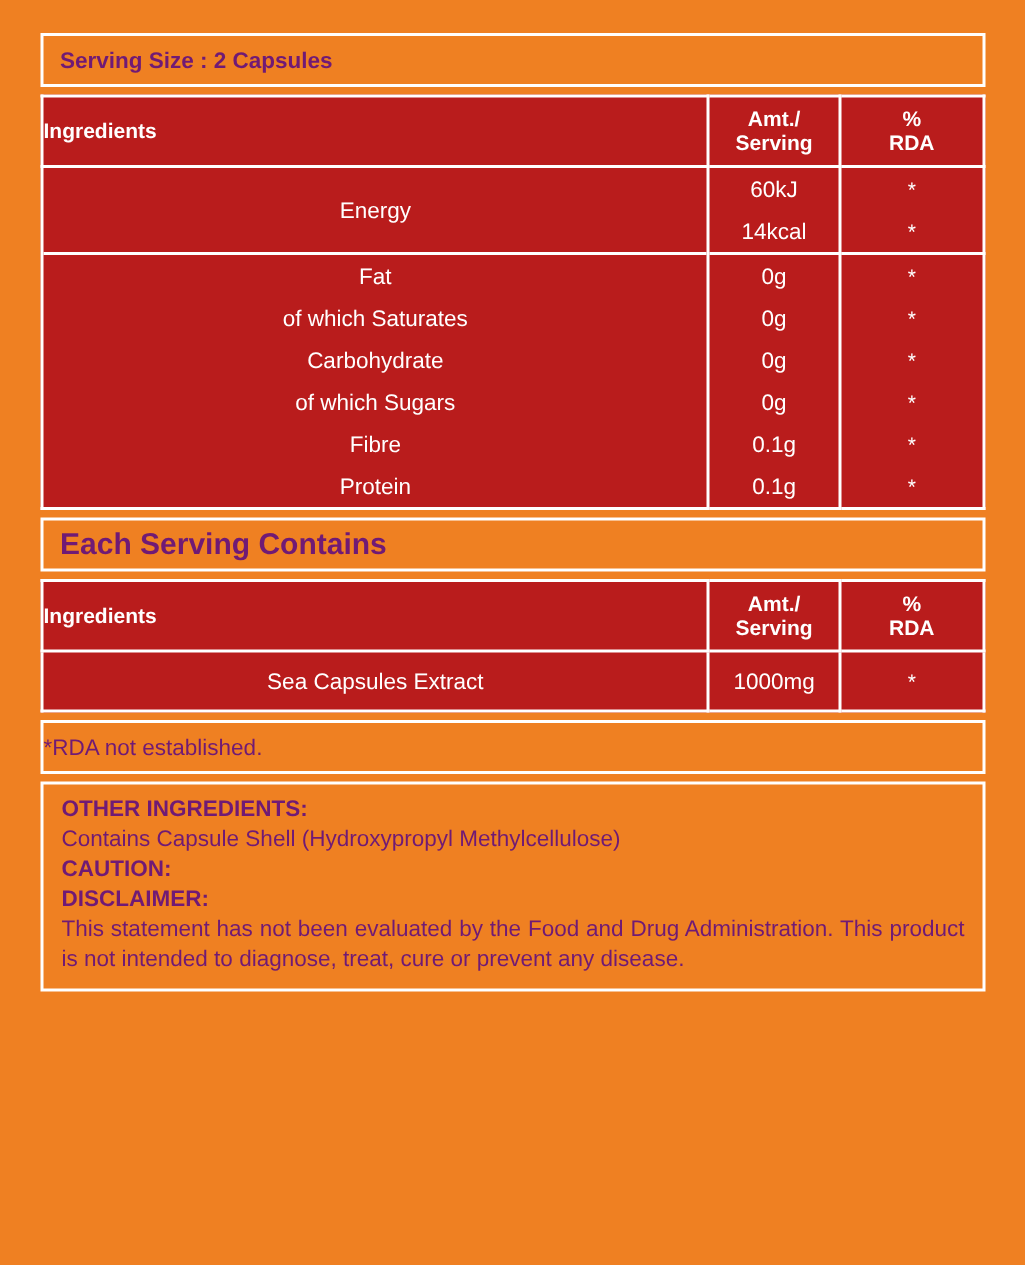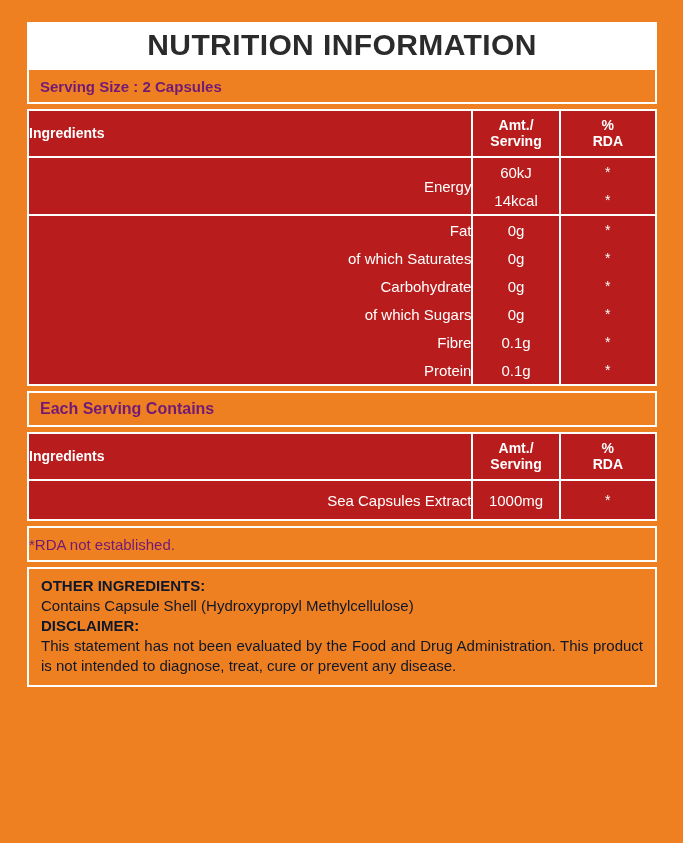--- a/index.html
+++ b/index.html
@@ -84,21 +84,21 @@
     line-height: 1.08;
   }
   th.hd-ing {
     text-align: left;
     padding-left: 11px;
     vertical-align: middle;
   }
   th.hd-c { text-align: center; border-radius: 16px; }
 
   td.ing {
-    text-align: right;
+    text-align: center;
     padding-left: 11px;
     font-size: 15px;
     height: 28px;
     font-weight: normal;
   }
   td.amt, td.rda {
     text-align: center;
     font-size: 15px;
     height: 28px;
   }
@@ -107,59 +107,56 @@
   
   .nob-top    { border-top: 0 !important; }
   .nob-bottom { border-bottom: 0 !important; }
 
   
   .each-serving {
     height: 36px;
     display: flex;
     align-items: center;
     padding-left: 11px;
-    font-size: 16px;
+    font-size: 20px;
     font-weight: bold;
   }
   .rda-note {
     height: 36px;
     display: flex;
     align-items: center;
     font-size: 15px;
   }
 
   
   .footer-block {
     box-sizing: border-box;
     border: 2px solid #ffffff;
     background: #ef8022;
-    color: #0f172a;
+    color: #701a75;
     margin-top: 5px;
     padding: 7px 12px 9px 12px;
   }
   .f-head {
     font-size: 15px;
     font-weight: bold;
     line-height: 1.33;
   }
   .f-body {
     font-size: 15px;
     line-height: 1.33;
     text-align: justify;
   }
   .f-body.plain { text-align: left; }
 </style>
 </head>
 <body>
 
 <div class="label-card">
 
-  <div class="title-band">
-    <div class="title-text">NUTRITION INFORMATION</div>
-  </div>
 
   <div class="band serving-size">Serving Size : 2 Capsules</div>
 
   <table class="nut" style="margin-top:5px;">
     <colgroup>
       <col class="col-ing">
         <col class="col-amt">
         <col class="col-rda">
     </colgroup>
     <thead>
@@ -246,17 +243,18 @@
         <td class="rda star" style="height:38px;">*</td>
       </tr>
     </tbody>
   </table>
 
   <div class="band rda-note" style="margin-top:5px;">*RDA not established.</div>
 
   <div class="footer-block">
     <div class="f-head">OTHER INGREDIENTS:</div>
     <div class="f-body plain">Contains Capsule Shell (Hydroxypropyl Methylcellulose)</div>
+    <div class="f-head">CAUTION:</div>
     <div class="f-head">DISCLAIMER:</div>
     <div class="f-body">This statement has not been evaluated by the Food and Drug Administration. This product is not intended to diagnose, treat, cure or prevent any disease.</div>
   </div>
 
 </div>
 
 </body></html>

